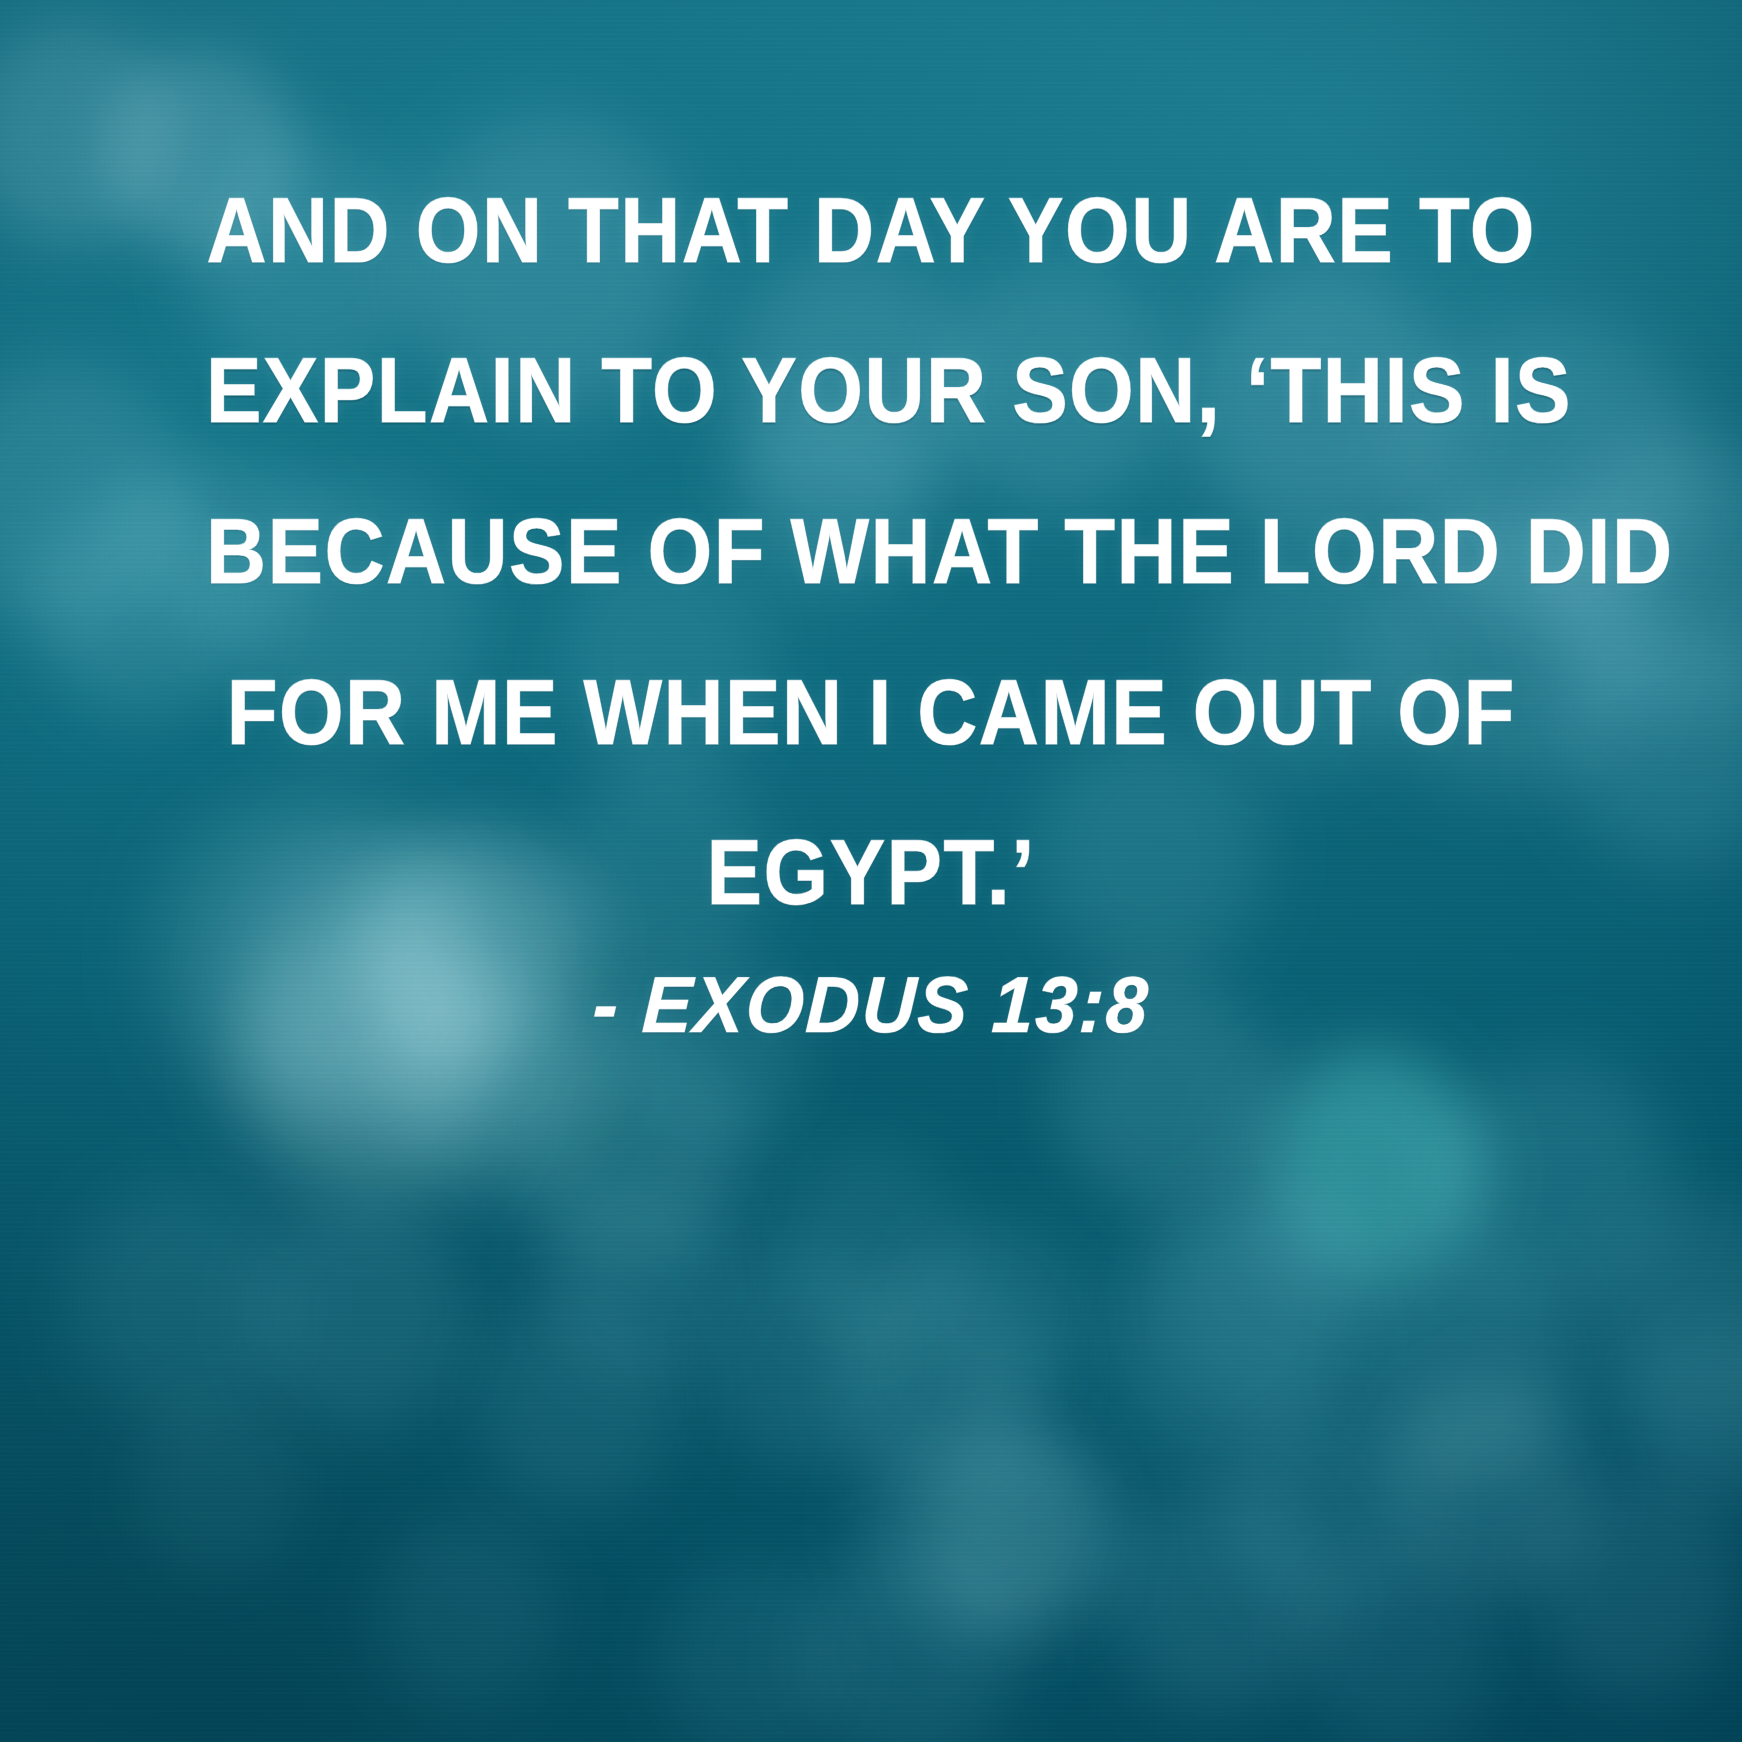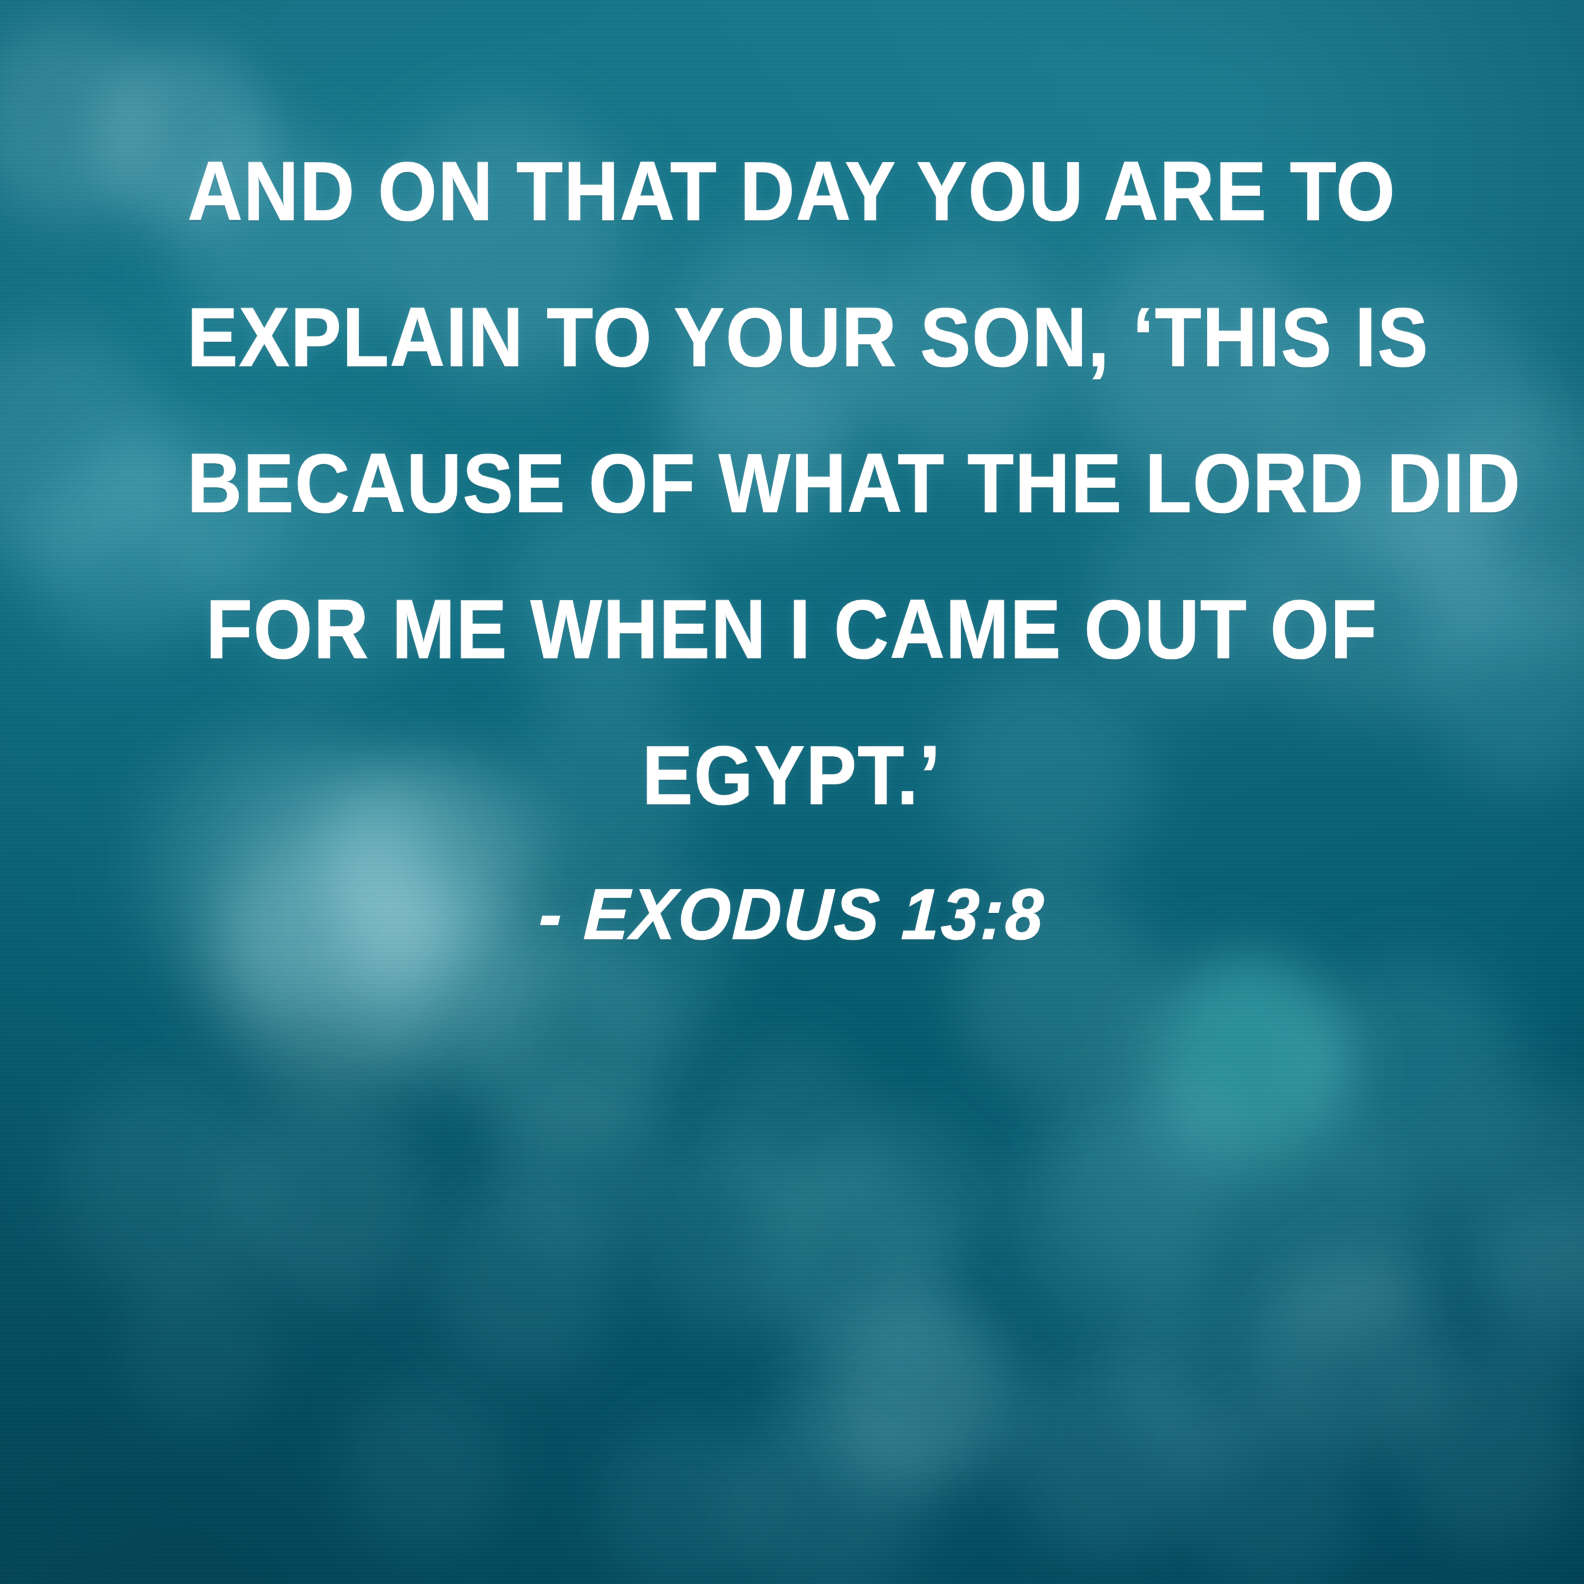--- a/index.html
+++ b/index.html
@@ -54,21 +54,21 @@
   .bk {
     position:absolute;
     border-radius:50%;
     mix-blend-mode:screen;
   }
 
   
   .verse-block {
     position:absolute;
     left:0; right:0;
-    top:118px;
+    top:136px;
     text-align:center;
     padding:0 120px;
   }
 
   .verse-line {
     display:block;
     color:#ffffff;
     font-family:"Liberation Sans", sans-serif;
     font-weight:700;
     font-size:84px;

